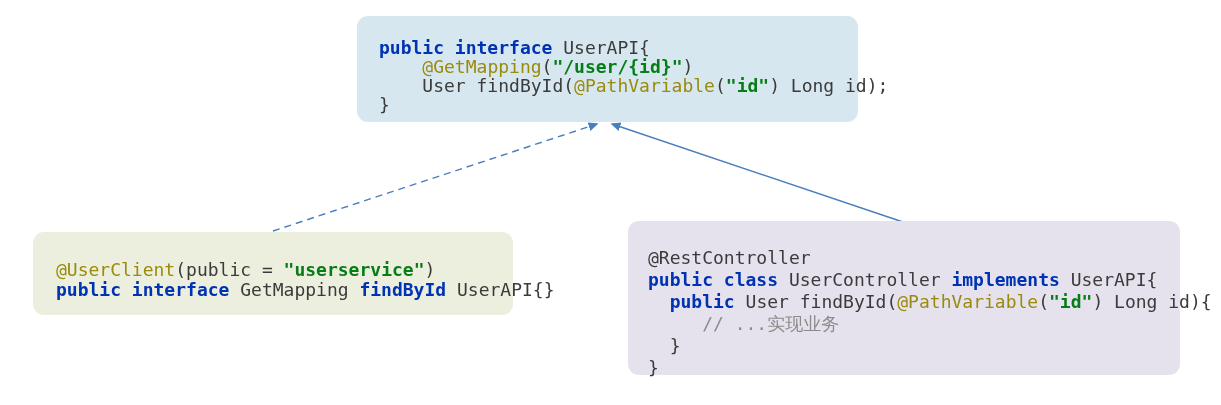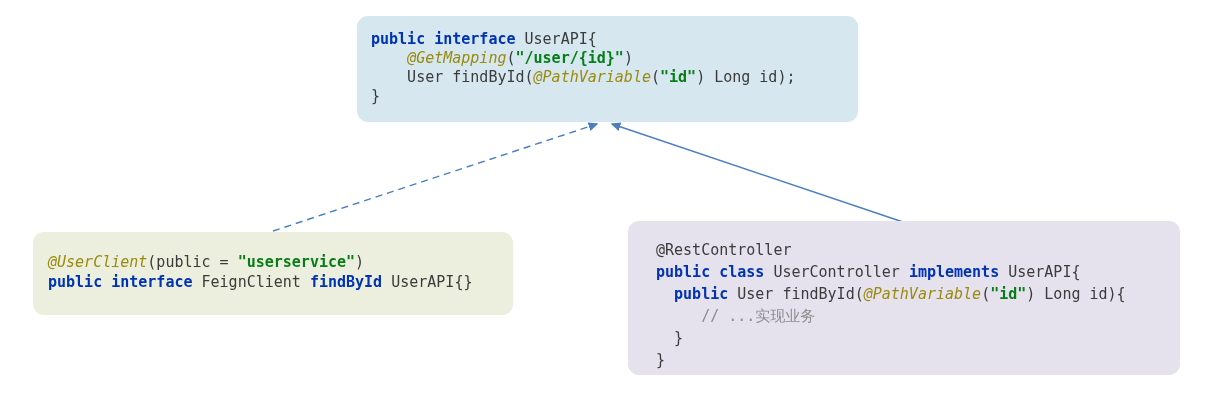--- a/index.html
+++ b/index.html
@@ -30,49 +30,49 @@
   }
   .arrow-line.dashed { stroke-dasharray: 7 5; }
   #arrowhead path { fill: var(--c-arrow); }
 
   .code-box {
     position: absolute;
     border-radius: 11px;
     box-sizing: border-box;
   }
   .code-box pre {
-    margin: 0;
+    margin: 8px;
     font-family: inherit;
-    font-size: 15px;
+    font-size: 18px;
     white-space: pre;
   }
   #box-userapi {
     left: 357px; top: 16px;
     width: 501px; height: 106px;
     background: var(--c-bg-userapi);
     padding: 14px 0 0 14px;
   }
   #box-userapi .code-line { line-height: 19px; }
   #box-userclient {
     left: 33px; top: 232px;
     width: 480px; height: 83px;
     background: var(--c-bg-userclient);
     padding: 20px 0 0 15px;
   }
   #box-userclient .code-line { line-height: 20px; }
   #box-usercontroller {
     left: 628px; top: 221px;
     width: 552px; height: 154px;
     background: var(--c-bg-usercontroller);
-    padding: 18px 0 0 28px;
+    padding: 18px 0 0 12px;
   }
   #box-usercontroller .code-line { line-height: 22px; }
 
   .tk-kw { color: var(--c-kw); font-weight: bold; }
-  .tk-an { color: var(--c-an); font-style: italic; }
+  .tk-an { color: var(--c-an); }
   .tk-st { color: var(--c-st); font-weight: bold; }
   .tk-pl { color: var(--c-pl); }
   .tk-cm { color: var(--c-cm); }
 </style>
 </head>
 <body>
 
 <div class="stage">
 
   <svg class="arrow-layer">
@@ -83,20 +83,20 @@
     </defs>
     <line class="arrow-line dashed" marker-end="url(#arrowhead)" x1="273" y1="231" x2="597" y2="124"></line>
     <line class="arrow-line" marker-end="url(#arrowhead)" x1="903" y1="222" x2="612" y2="124"></line>
   </svg>
 
   <div id="box-userapi" class="code-box">
     <pre><div class="code-line"><span class="tk-kw">public interface</span><span class="tk-pl"> UserAPI{</span></div><div class="code-line"><span class="tk-pl">    </span><span class="tk-an">@GetMapping</span><span class="tk-pl">(</span><span class="tk-st">"/user/{id}"</span><span class="tk-pl">)</span></div><div class="code-line"><span class="tk-pl">    User findById(</span><span class="tk-an">@PathVariable</span><span class="tk-pl">(</span><span class="tk-st">"id"</span><span class="tk-pl">) Long id);</span></div><div class="code-line"><span class="tk-pl">}</span></div></pre>
   </div>
 
   <div id="box-userclient" class="code-box">
-    <pre><div class="code-line"><span class="tk-an">@UserClient</span><span class="tk-pl">(public = </span><span class="tk-st">"userservice"</span><span class="tk-pl">)</span></div><div class="code-line"><span class="tk-kw">public interface</span><span class="tk-pl"> FeignClient </span><span class="tk-kw">findById</span><span class="tk-pl"> UserAPI{}</span></div></pre>
+    <pre><div class="code-line"><span class="tk-an">@UserClient</span><span class="tk-pl">(public = </span><span class="tk-st">"userservice"</span><span class="tk-pl">)</span></div><div class="code-line"><span class="tk-kw">public interface</span><span class="tk-pl"> GetMapping </span><span class="tk-kw">findById</span><span class="tk-pl"> UserAPI{}</span></div></pre>
   </div>
 
   <div id="box-usercontroller" class="code-box">
     <pre><div class="code-line"><span class="tk-pl">@RestController</span></div><div class="code-line"><span class="tk-kw">public class</span><span class="tk-pl"> UserController </span><span class="tk-kw">implements</span><span class="tk-pl"> UserAPI{</span></div><div class="code-line"><span class="tk-pl">  </span><span class="tk-kw">public</span><span class="tk-pl"> User findById(</span><span class="tk-an">@PathVariable</span><span class="tk-pl">(</span><span class="tk-st">"id"</span><span class="tk-pl">) Long id){</span></div><div class="code-line"><span class="tk-pl">     </span><span class="tk-cm">// ...实现业务</span></div><div class="code-line"><span class="tk-pl">  }</span></div><div class="code-line"><span class="tk-pl">}</span></div></pre>
   </div>
 
 </div>
 
 </body></html>

